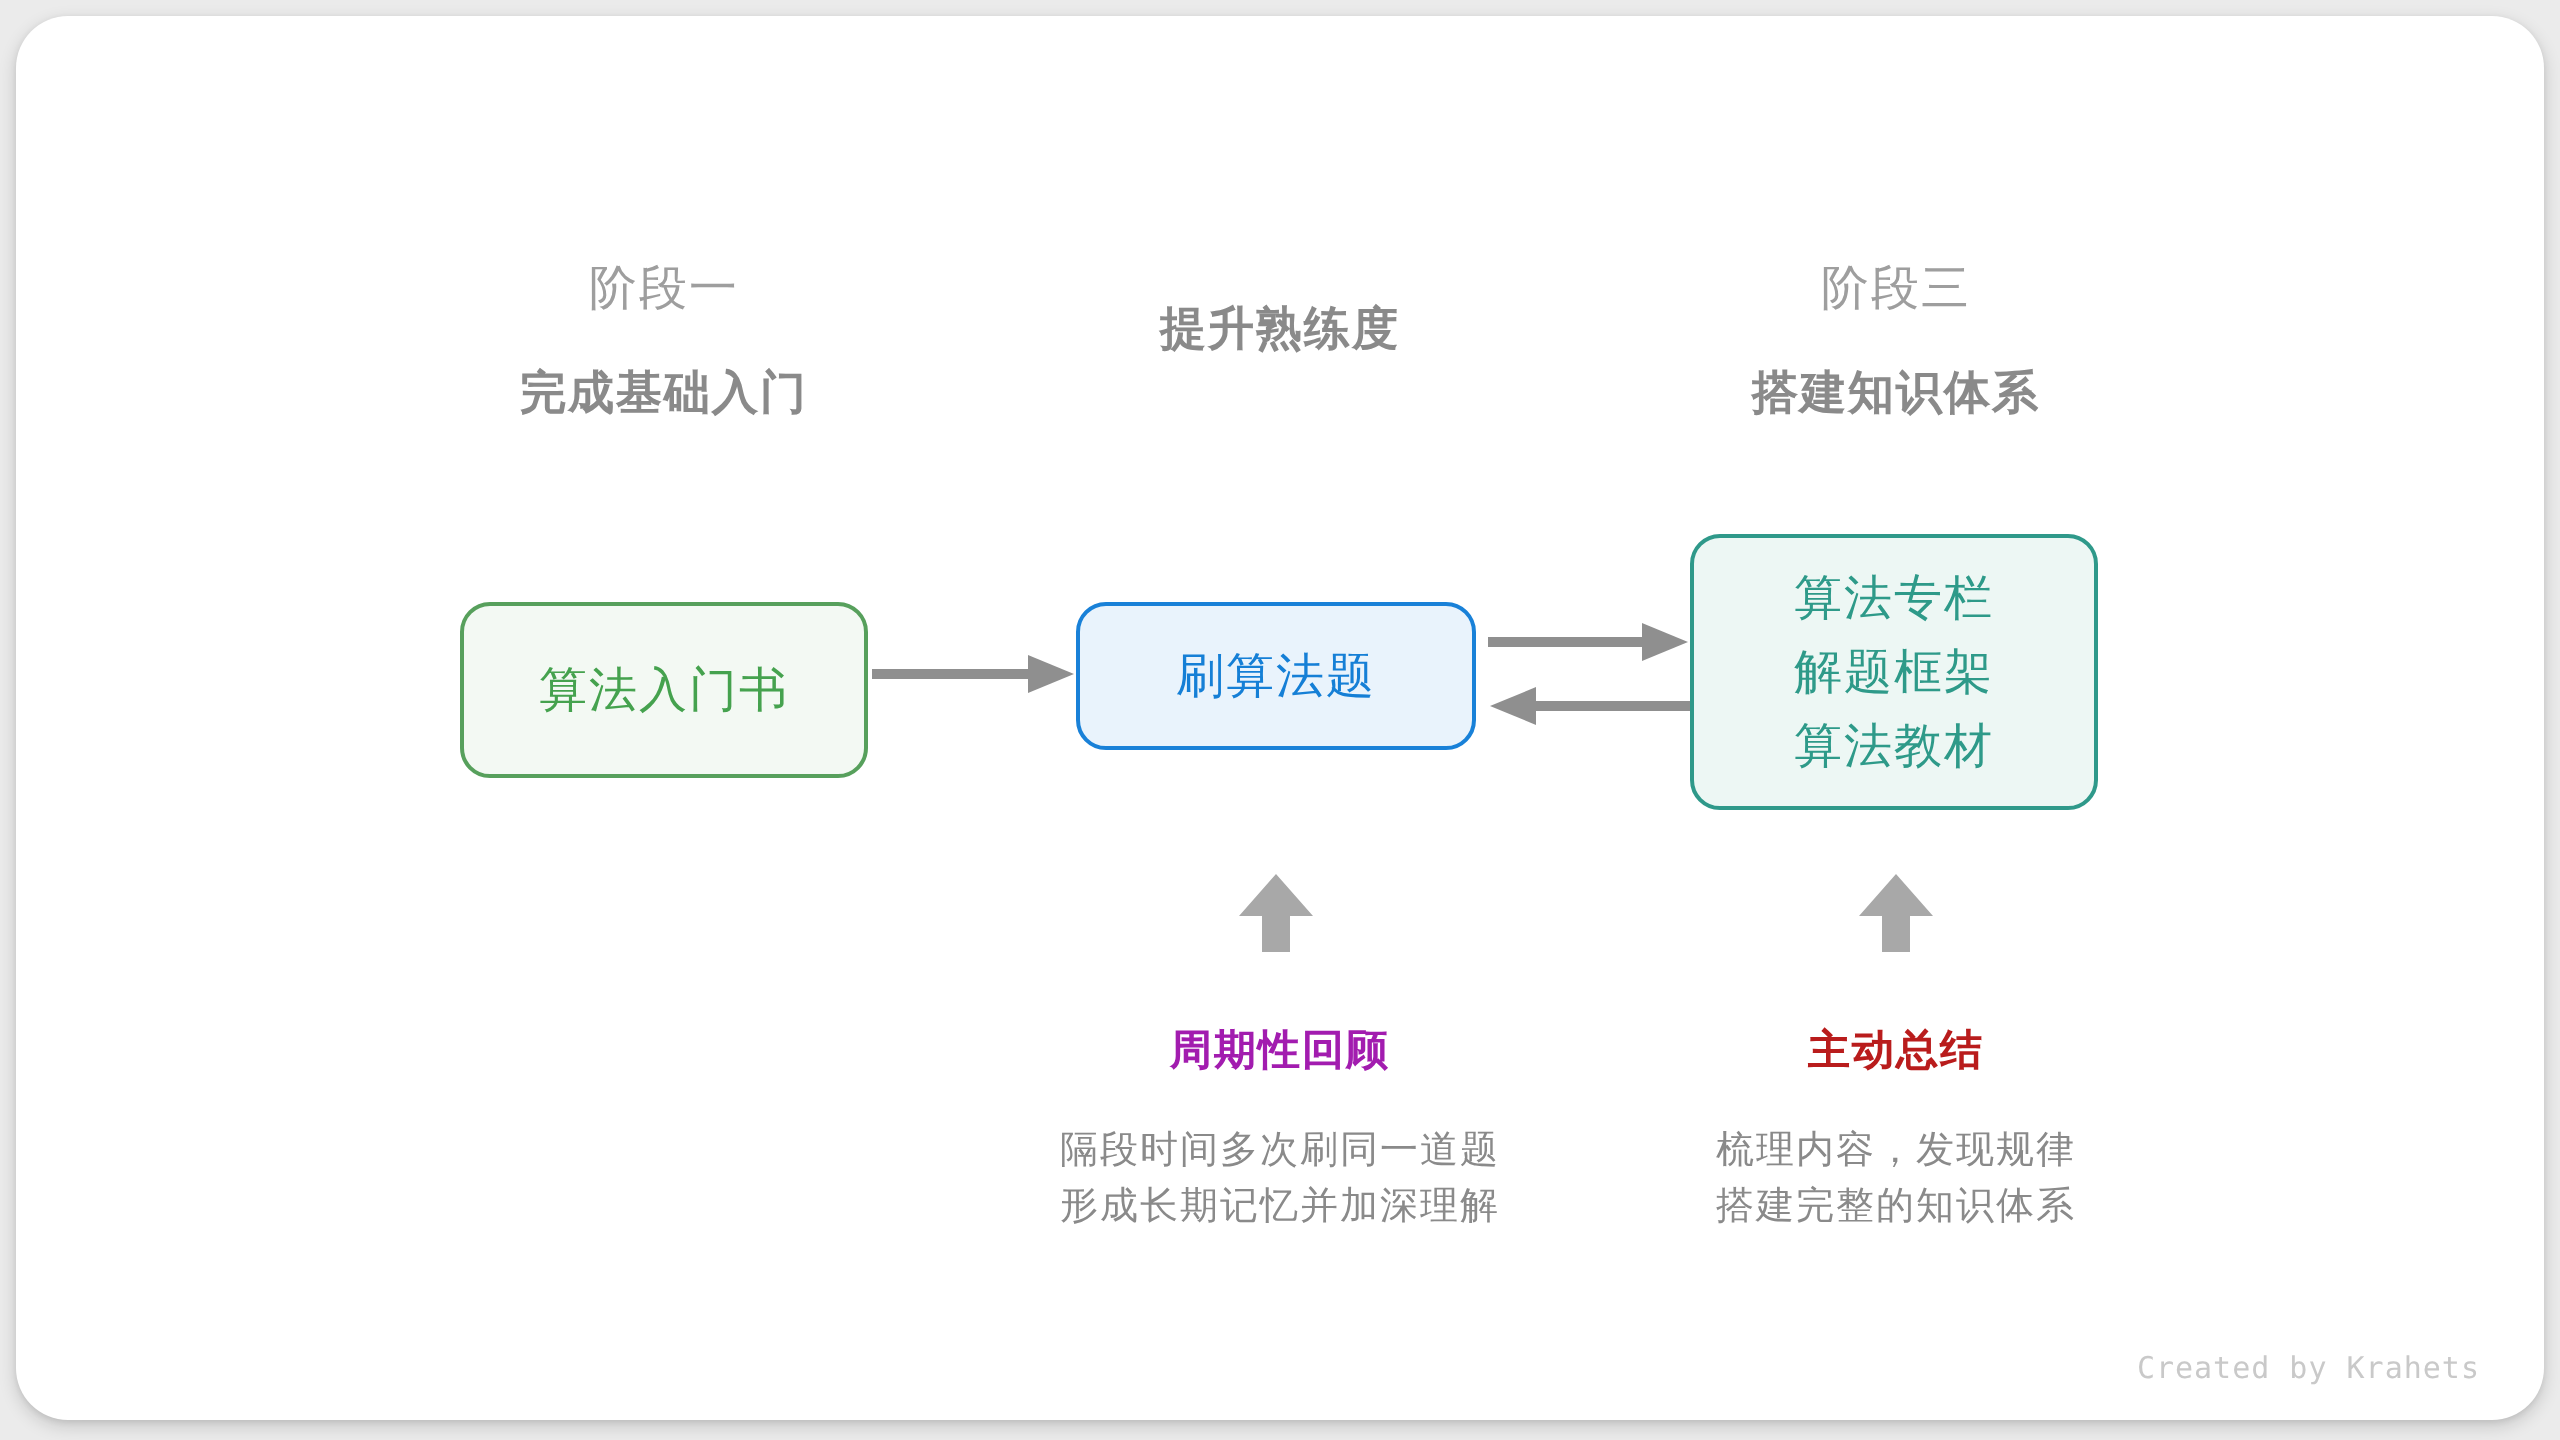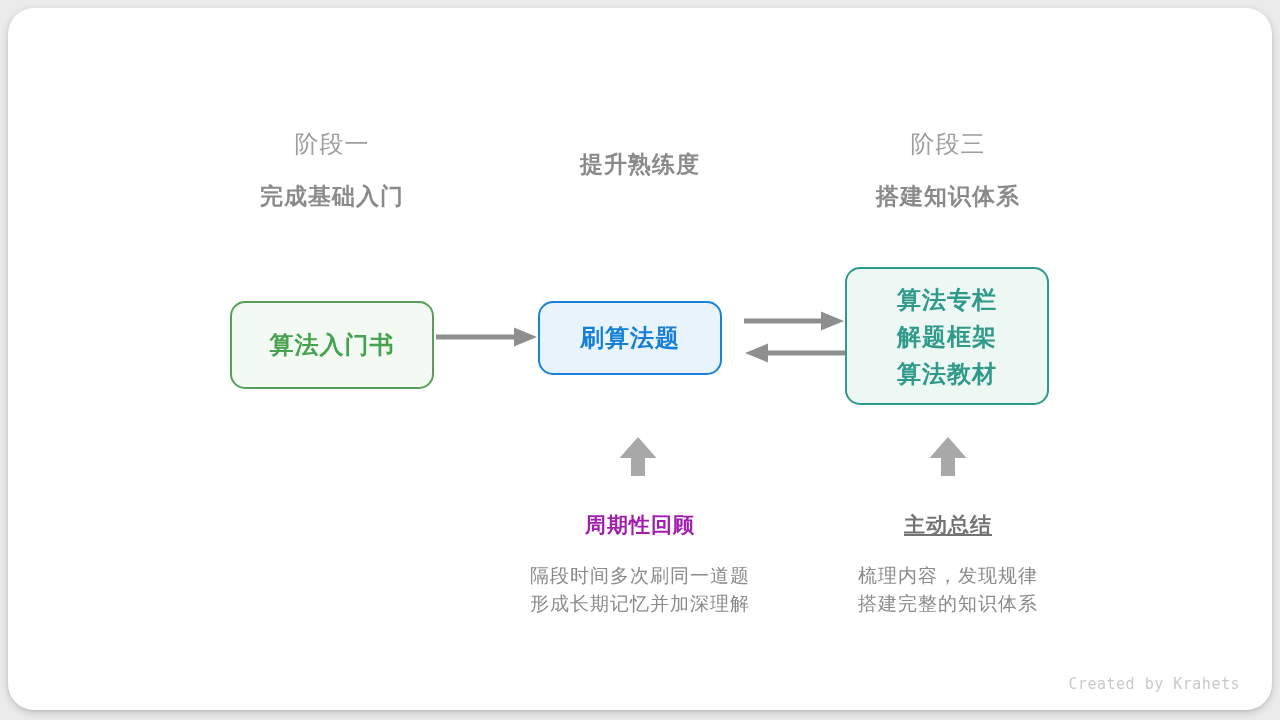--- a/index.html
+++ b/index.html
@@ -26,41 +26,41 @@
   .stage-3 { left: 828px; }
   .stage-label { font-size: 24px; color: #9e9e9e; letter-spacing: 1px; }
   .stage-subtitle { margin-top: 21px; font-size: 23px; font-weight: bold; color: #8a8a8a; letter-spacing: 1px; }
 
   
   .node {
     position: absolute;
     display: flex; flex-direction: column;
     align-items: center; justify-content: center;
     border-radius: 15px;
-    font-weight: bold; font-size: 24px;
+    font-weight: normal; font-size: 24px;
     letter-spacing: 1px;
   }
   .node-green  { left: 230px; top: 301px; width: 204px; height: 88px; border: 2px solid #57a05c; background: #f3f9f3; color: #45a24e; }
-  .node-blue   { left: 538px; top: 301px; width: 184px; height: 74px; border: 2px solid #1981d8; background: #e9f3fc; color: #157fd6; }
+  .node-blue   { left: 538px; top: 301px; width: 200px; height: 74px; border: 2px solid #1981d8; background: #e9f3fc; color: #157fd6; }
   .node-teal   { left: 845px; top: 267px; width: 204px; height: 138px; border: 2px solid #2f998a; background: #edf7f4; color: #2e9a89; }
   .node-teal .node-line { line-height: 37px; }
 
   
   svg.arrows { position: absolute; left: 0; top: 0; width: 1280px; height: 720px; pointer-events: none; }
   .h-arrow-line { stroke: #8f8f8f; stroke-width: 5; }
   .h-arrow-head { fill: #8f8f8f; }
   .up-arrow { fill: #a8a8a8; }
 
   
   .annotation { position: absolute; width: 320px; text-align: center; top: 511px; }
   .annotation-1 { left: 480px; }
   .annotation-2 { left: 788px; }
   .annotation-title { font-size: 21px; font-weight: bold; letter-spacing: 1px; }
   .annotation-1 .annotation-title { color: #a21caf; }
-  .annotation-2 .annotation-title { color: #737373; text-decoration: underline; }
+  .annotation-2 .annotation-title { color: #b91c1c; }
   .annotation-desc { margin-top: 23px; font-size: 19px; line-height: 28px; color: #8a8a8a; letter-spacing: 1px; }
 
   
   .credit {
     position: absolute; right: 40px; bottom: 27px;
     font-family: "DejaVu Sans Mono", "Liberation Mono", monospace;
     font-size: 15px; color: #c9c9c9; letter-spacing: 0.5px;
   }
 </style>
 </head>

